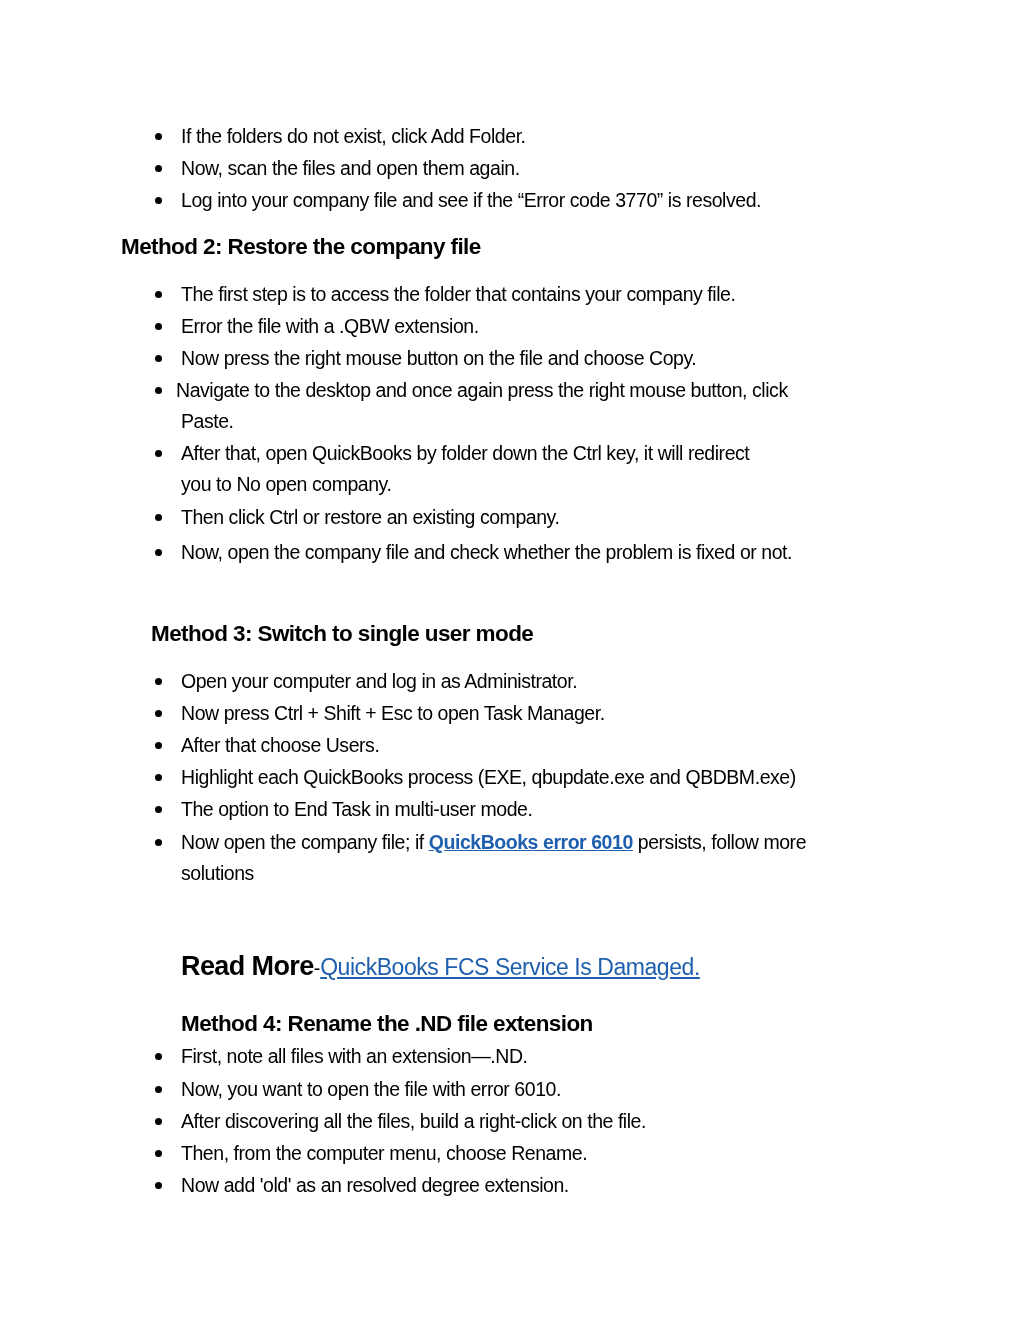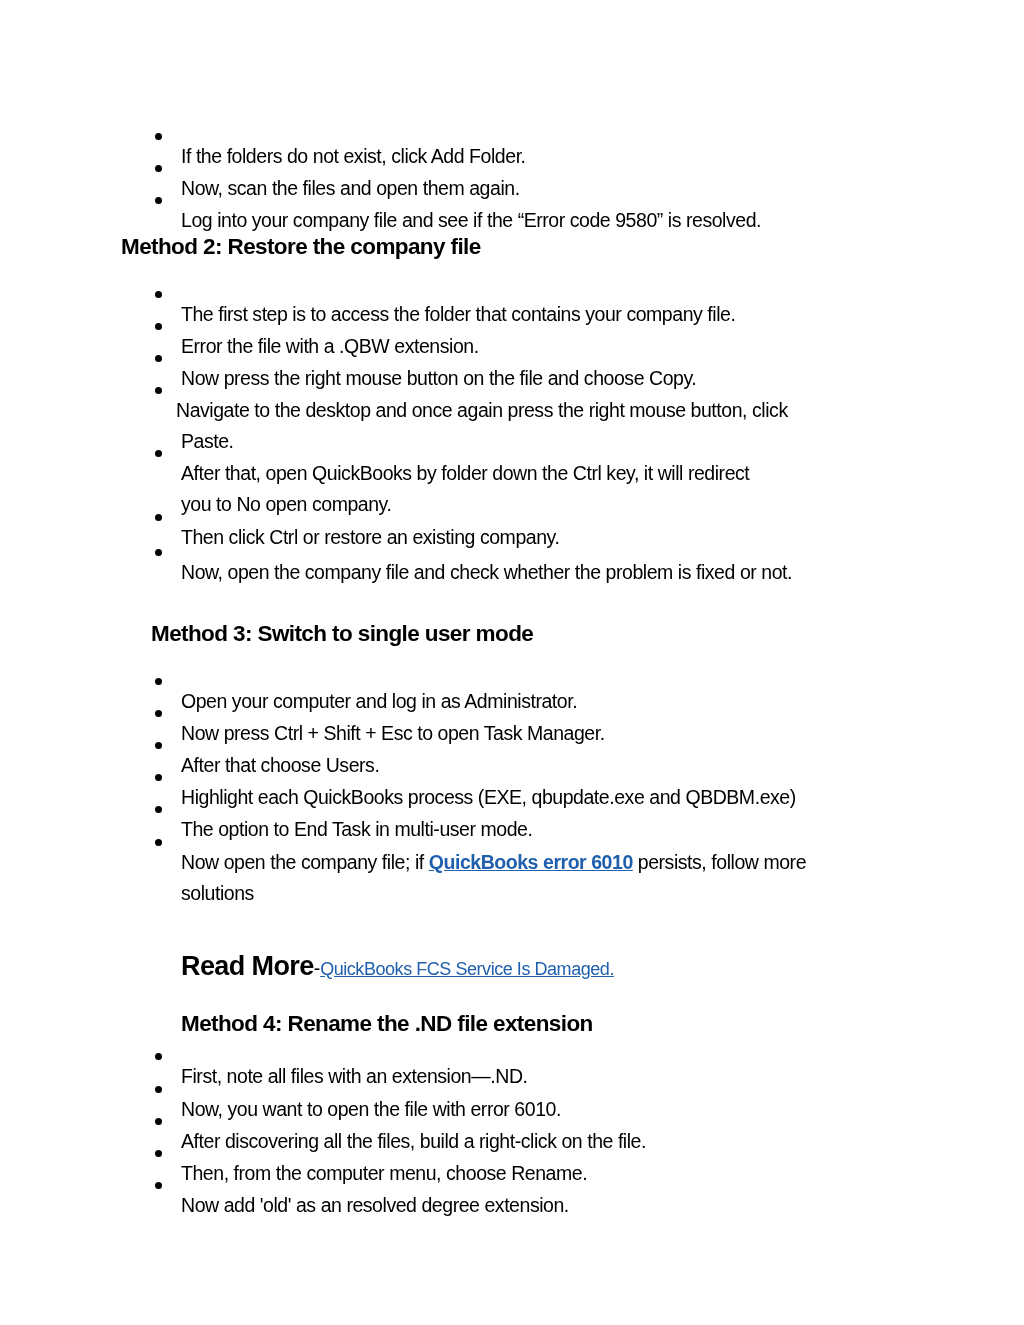--- a/index.html
+++ b/index.html
@@ -1,39 +1,39 @@
 <!DOCTYPE html>
 <html><head>
 <meta charset="utf-8">
 <style>
   html, body { margin: 0; padding: 0; background: #ffffff; }
   body {
     width: 1024px; height: 1325px; position: relative; overflow: hidden;
     font-family: "Liberation Sans", sans-serif; color: #000;
   }
-  .line { position: absolute; font-size: 19.5px; letter-spacing: -0.45px; white-space: nowrap; line-height: 1; margin-top: 20px; }
+  .line { position: absolute; font-size: 19.5px; letter-spacing: -0.45px; white-space: nowrap; line-height: 1; }
   .bullet { position: absolute; width: 7px; height: 7px; border-radius: 50%; background: #000; }
   .heading { position: absolute; font-size: 22.5px; font-weight: bold; letter-spacing: -0.6px; white-space: nowrap; line-height: 1; text-align: right; }
   a.link { color: #1f5fae; text-decoration: underline; }
   a.link-bold { color: #1f5fae; font-weight: bold; text-decoration: underline; }
   .readmore { position: absolute; white-space: nowrap; line-height: 1; }
   .readmore .lbl { font-size: 27px; font-weight: bold; letter-spacing: -0.6px; }
   .readmore .dash { font-size: 19.5px; }
-  .readmore a { font-size: 18px; letter-spacing: -0.45px; margin-top: 46px; }
+  .readmore a { font-size: 23px; letter-spacing: -0.45px; margin-top: 46px; }
 </style>
 </head>
 <body>
 
 <div>
   <span class="bullet" style="left:155px;top:133px"></span>
   <span class="line" style="left:181px;top:127px">If the folders do not exist, click Add Folder.</span>
   <span class="bullet" style="left:155px;top:165px"></span>
   <span class="line" style="left:181px;top:159px">Now, scan the files and open them again.</span>
   <span class="bullet" style="left:155px;top:197px"></span>
-  <span class="line" style="left:181px;top:191px">Log into your company file and see if the “Error code 9580” is resolved.</span>
+  <span class="line" style="left:181px;top:191px">Log into your company file and see if the “Error code 3770” is resolved.</span>
 </div>
 
 <div class="heading" style="left:121px;top:236px">Method 2: Restore the company file</div>
 <div>
   <span class="bullet" style="left:155px;top:291px"></span>
   <span class="line" style="left:181px;top:285px">The first step is to access the folder that contains your company file.</span>
   <span class="bullet" style="left:155px;top:323px"></span>
   <span class="line" style="left:181px;top:317px">Error the file with a .QBW extension.</span>
   <span class="bullet" style="left:155px;top:355px"></span>
   <span class="line" style="left:181px;top:349px">Now press the right mouse button on the file and choose Copy.</span>

